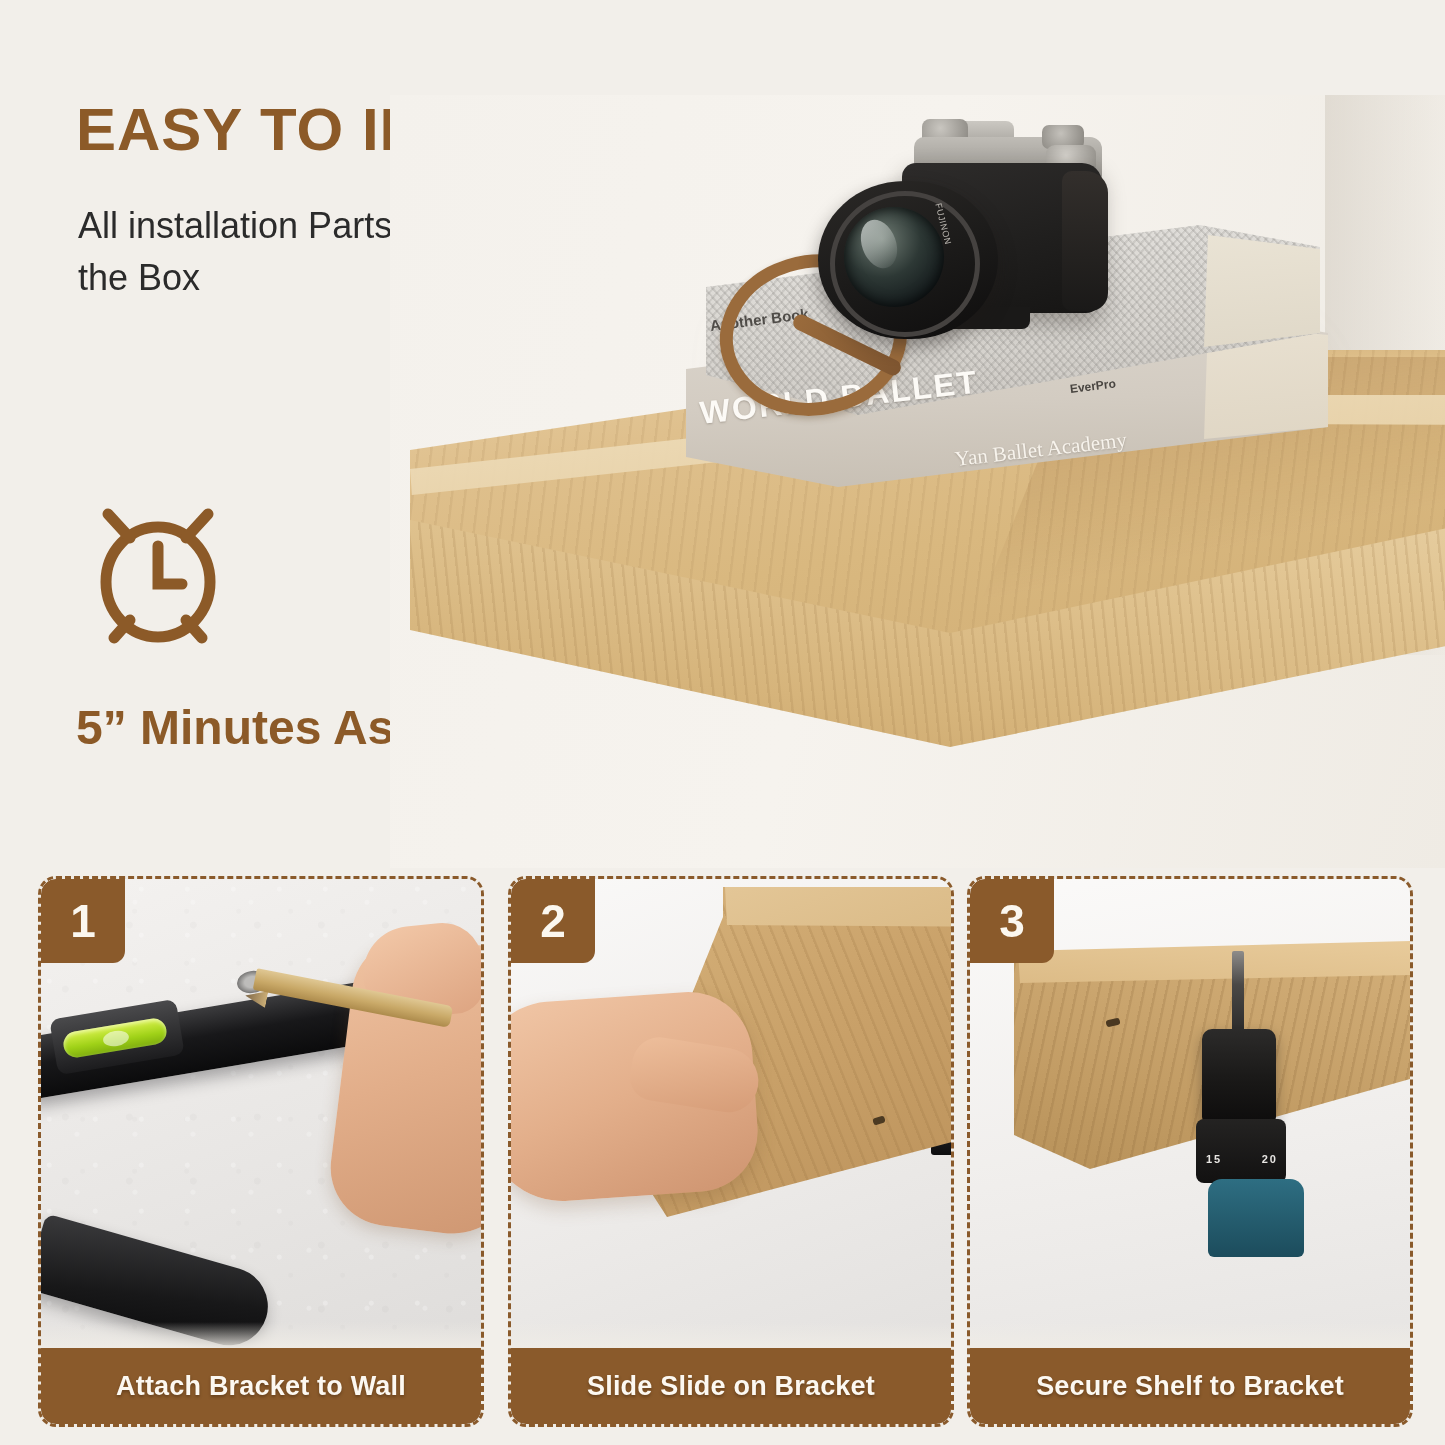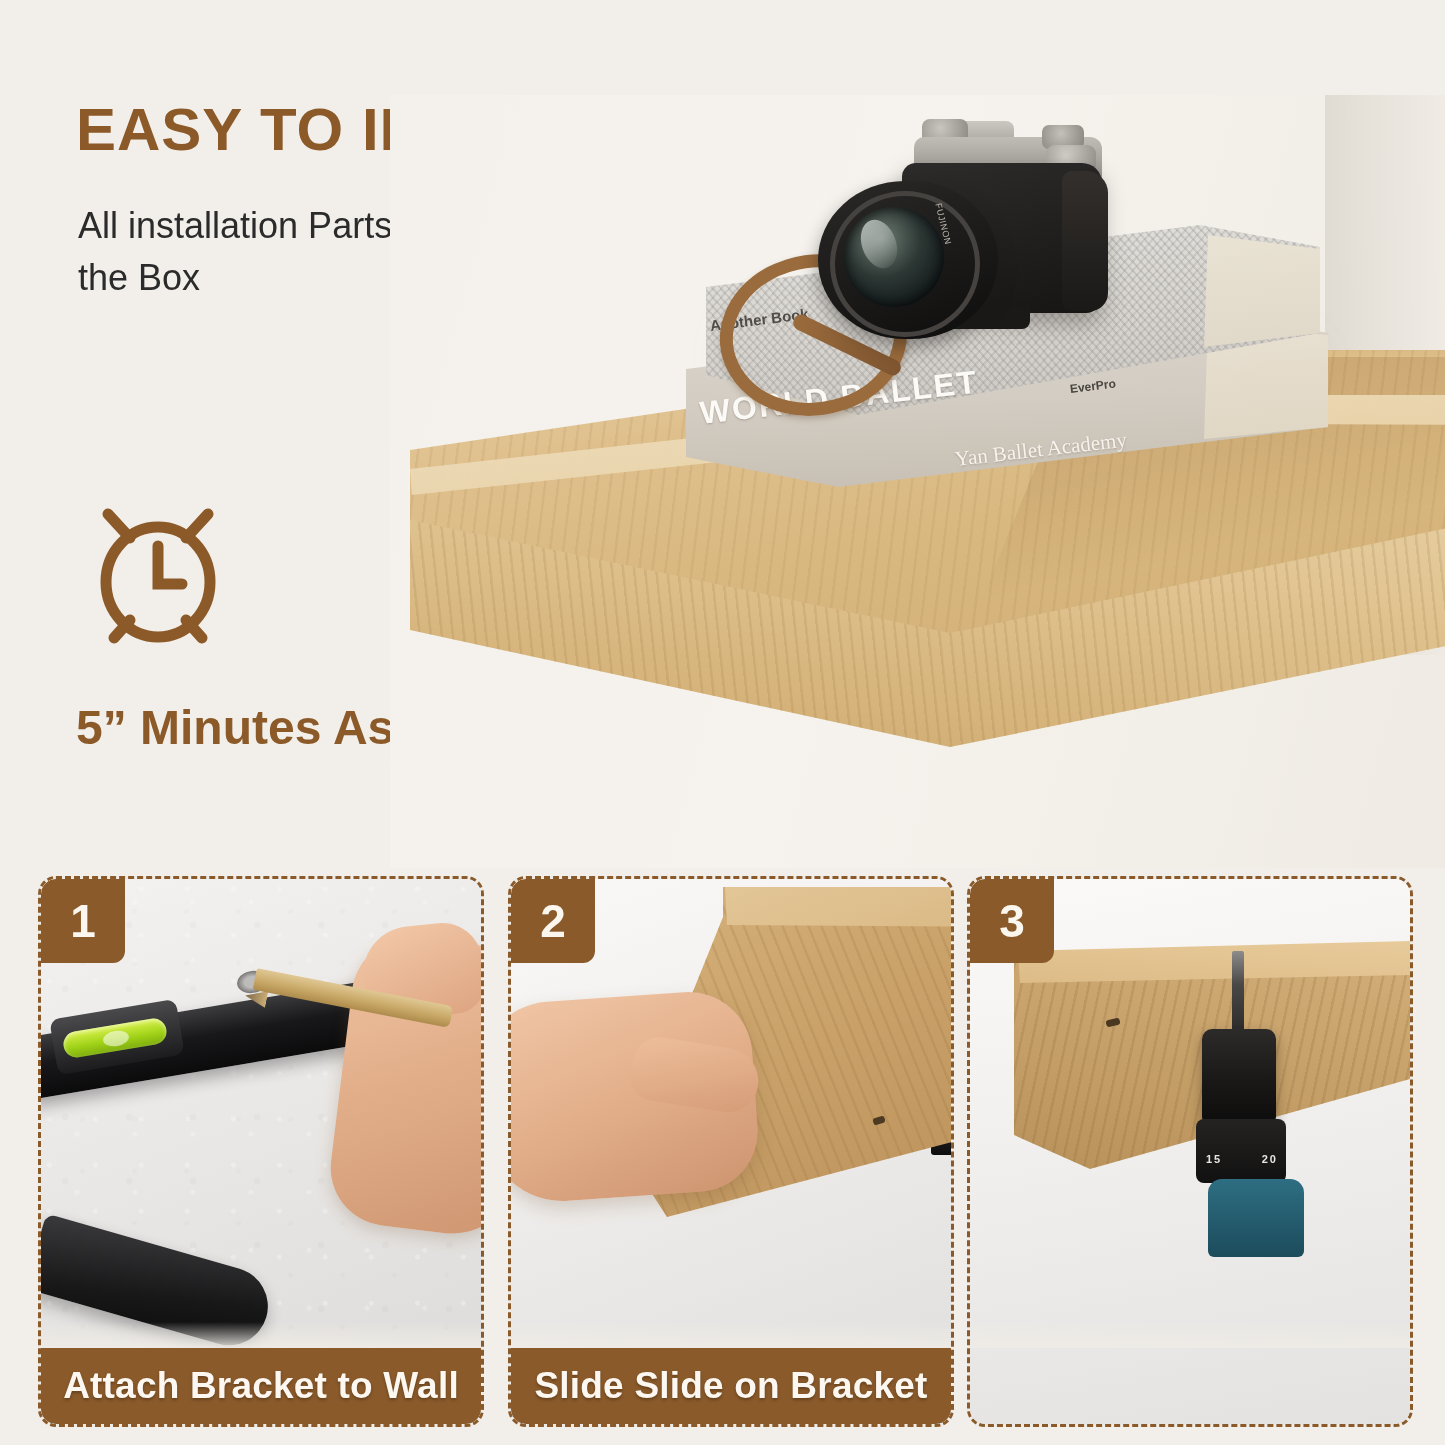--- a/index.html
+++ b/index.html
@@ -226,21 +226,21 @@
   .badge{
     position:absolute;left:0;top:0;width:84px;height:84px;
     background:#8A5A2B;border-radius:15px 0 12px 0;
     color:#FBF7EF;font-size:46px;font-weight:bold;
     display:flex;align-items:center;justify-content:center;
     z-index:6;
   }
   .caption{
     position:absolute;left:0;bottom:0;width:100%;height:76px;
     background:#8A5A2B;border-radius:0 0 14px 14px;
-    color:#FCF8F1;font-size:37px;font-weight:bold;
+    color:#FCF8F1;font-size:27px;font-weight:bold;
     display:flex;align-items:center;justify-content:center;
     text-shadow:0 2px 3px rgba(60,36,14,.45);
     z-index:6;letter-spacing:.2px;
   }
 
   
   .p1-wall{position:absolute;inset:0;background:linear-gradient(160deg,#F4F2F0,#E6E4E2 60%,#DCDAD8 100%);}
   .p1-wall-tex{
     position:absolute;inset:0;opacity:.35;
     background:
@@ -512,14 +512,15 @@
       <div class="p3-chuck"></div>
       <div class="p3-collar"></div>
       <div class="p3-torque">
         <span>15</span>
         <span>20</span>
       </div>
       <div class="p3-body"></div>
     </div>
     <div class="edge-fade"></div>
     <div class="badge">3</div>
+    <div class="caption">Secure Shelf to Bracket</div>
   </div>
 </div>
 
 </body></html>

